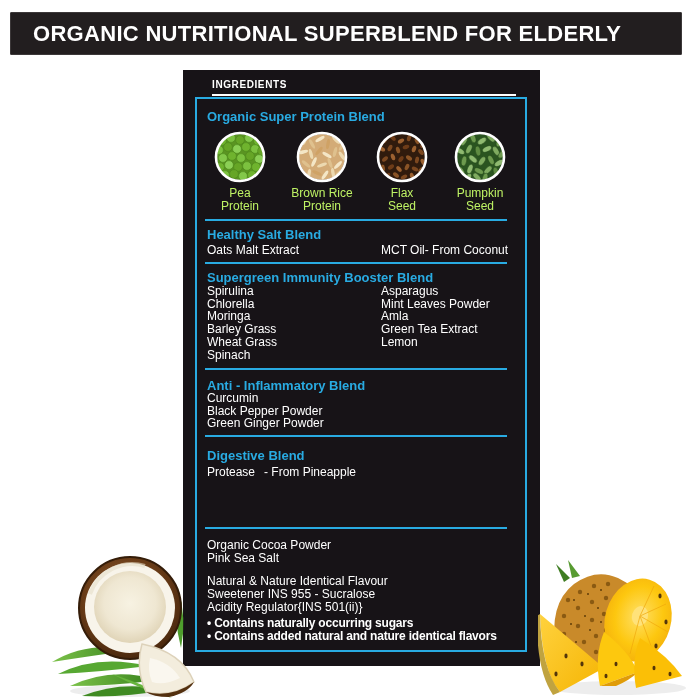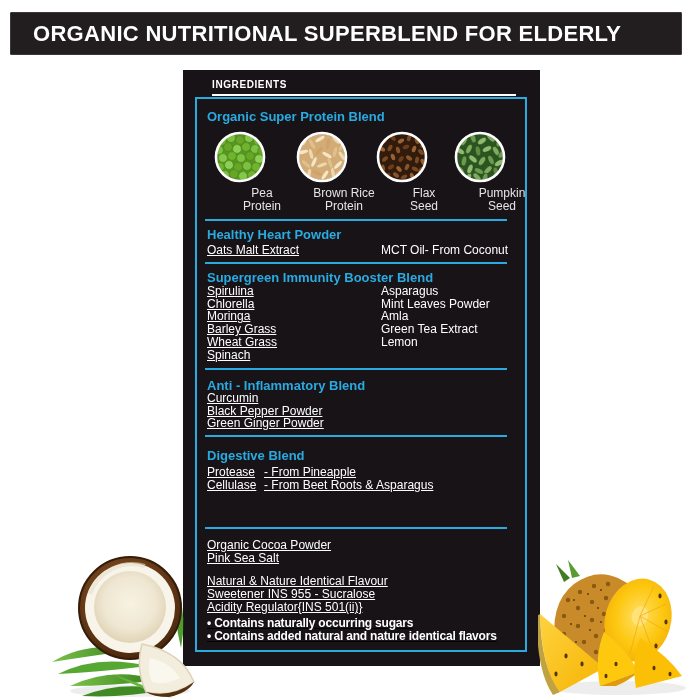--- a/index.html
+++ b/index.html
@@ -15,23 +15,23 @@
   .panel{position:absolute;left:183px;top:70px;width:357px;height:596px;background:#171317;z-index:1;}
   .ing-title{position:absolute;left:29px;top:9px;color:#ffffff;font-size:10px;font-weight:bold;letter-spacing:.6px;}
   .ing-underline{position:absolute;left:29px;top:24px;width:304px;height:2px;background:#ffffff;}
   .cyan-box{position:absolute;left:12px;top:27px;width:332px;height:555px;border:2px solid #29abe2;box-sizing:border-box;}
 
   .sec-heading{position:absolute;left:10px;color:#29abe2;font-size:13px;font-weight:bold;white-space:nowrap;}
   .body-text{color:#ffffff;font-size:12px;line-height:12.7px;white-space:nowrap;}
   .divider{position:absolute;left:8px;width:302px;height:2px;background:#29abe2;}
 
   .circle-img{position:absolute;width:52px;height:52px;}
-  .circle-label{position:absolute;width:86px;text-align:center;color:#e5e5e5;font-size:12px;line-height:13px;margin-left:22px;}
-
-  .col-left{position:absolute;left:10px;text-decoration:underline;}
+  .circle-label{position:absolute;width:86px;text-align:center;color:#bef264;font-size:12px;line-height:13px;}
+
+  .col-left{position:absolute;left:10px;}
   .col-right{position:absolute;left:184px;}
 
   .dg-row{display:flex;}
   .dg-name{display:inline-block;width:57px;}
 
   .notes-line{color:#ffffff;font-size:12px;font-weight:bold;line-height:13px;letter-spacing:-0.2px;white-space:nowrap;}
 
   .fruit{position:absolute;z-index:5;}
 </style>
 </head>
@@ -226,21 +226,21 @@
         <div>Flax</div>
           <div>Seed</div>
       </div>
       <div class="circle-label" style="left:240px;top:88px">
         <div>Pumpkin</div>
           <div>Seed</div>
       </div>
 
       <div class="divider" style="top:120px"></div>
 
-      <div class="sec-heading" style="top:128px">Healthy Heart Powder</div>
+      <div class="sec-heading" style="top:128px">Healthy Salt Blend</div>
       <div class="body-text col-left" style="top:145px">Oats Malt Extract</div>
       <div class="body-text col-right" style="top:145px">MCT Oil- From Coconut</div>
 
       <div class="divider" style="top:163px"></div>
 
       <div class="sec-heading" style="top:171px">Supergreen Immunity Booster Blend</div>
       <div class="body-text col-right" style="top:186px">
         <div>Asparagus</div>
         <div>Mint Leaves Powder</div>
         <div>Amla</div>
@@ -265,24 +265,20 @@
         <div>Green Ginger Powder</div>
       </div>
 
       <div class="divider" style="top:336px"></div>
 
       <div class="sec-heading" style="top:349px">Digestive Blend</div>
       <div class="body-text col-left" style="top:367px;line-height:12.8px">
         <div class="dg-row">
             <span class="dg-name">Protease</span>
             <span>- From Pineapple</span>
-          </div>
-        <div class="dg-row">
-            <span class="dg-name">Cellulase</span>
-            <span>- From Beet Roots &amp; Asparagus</span>
           </div>
       </div>
 
       <div class="divider" style="top:428px"></div>
 
       <div class="body-text col-left" style="top:440px;line-height:13px">
         <div>Organic Cocoa Powder</div>
         <div>Pink Sea Salt</div>
       </div>
 

